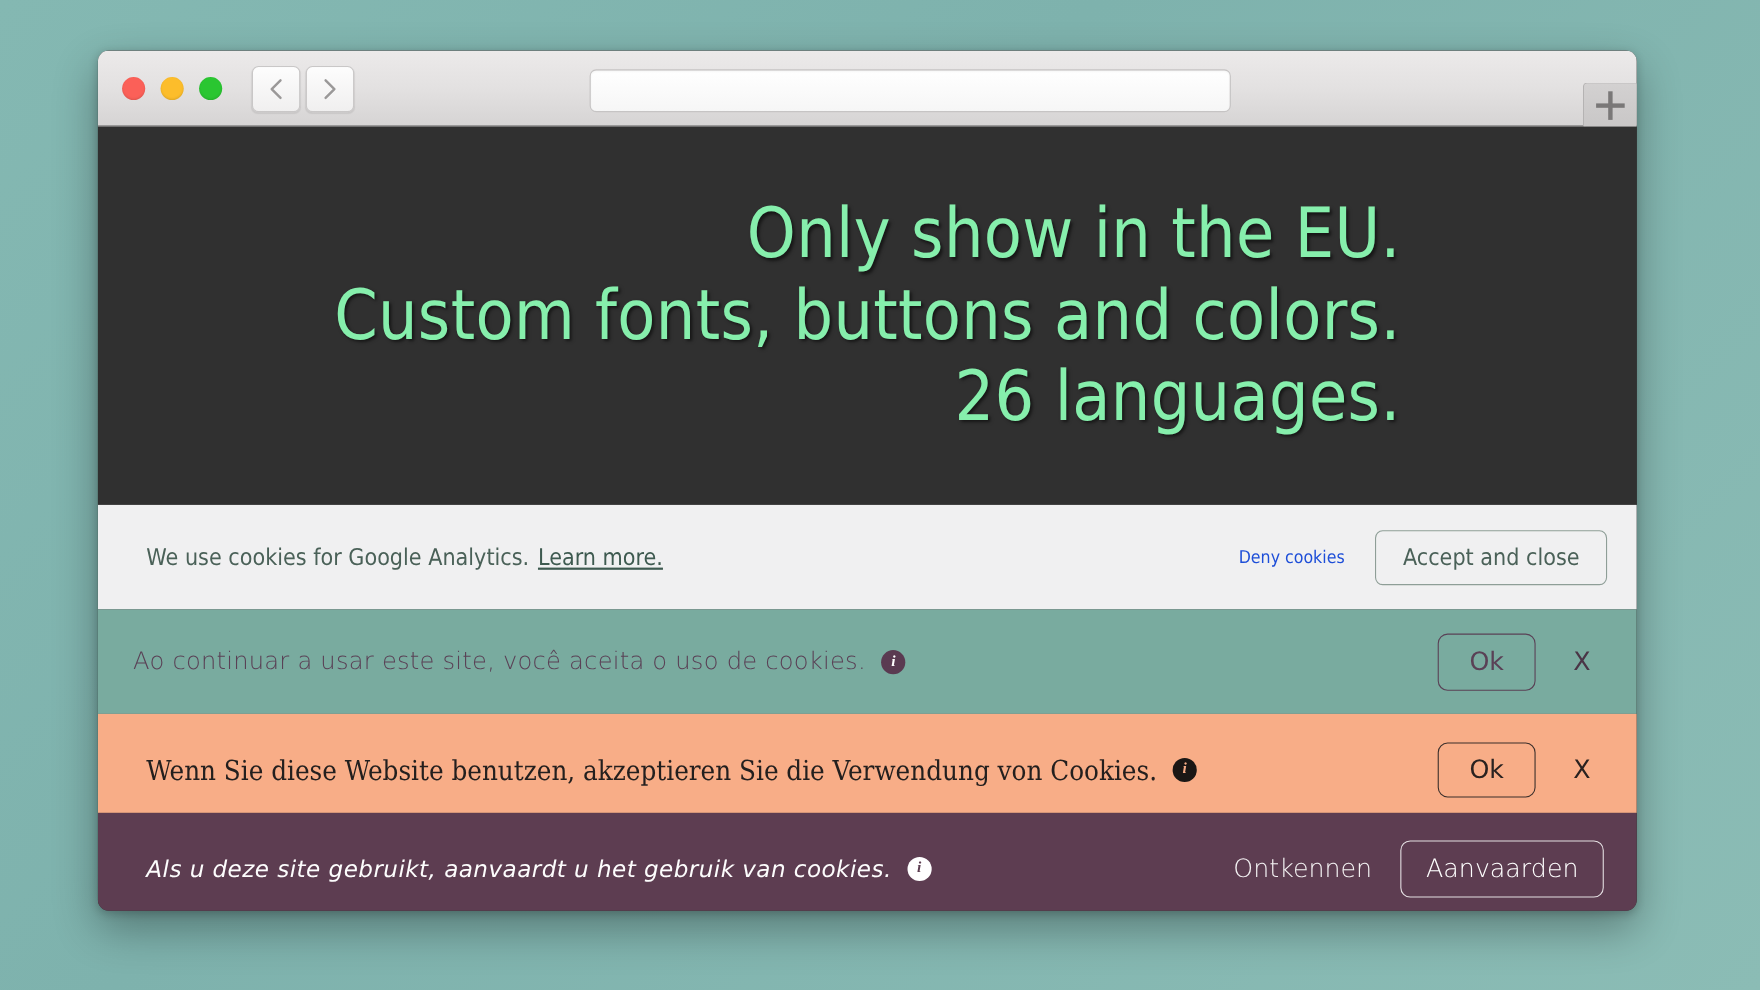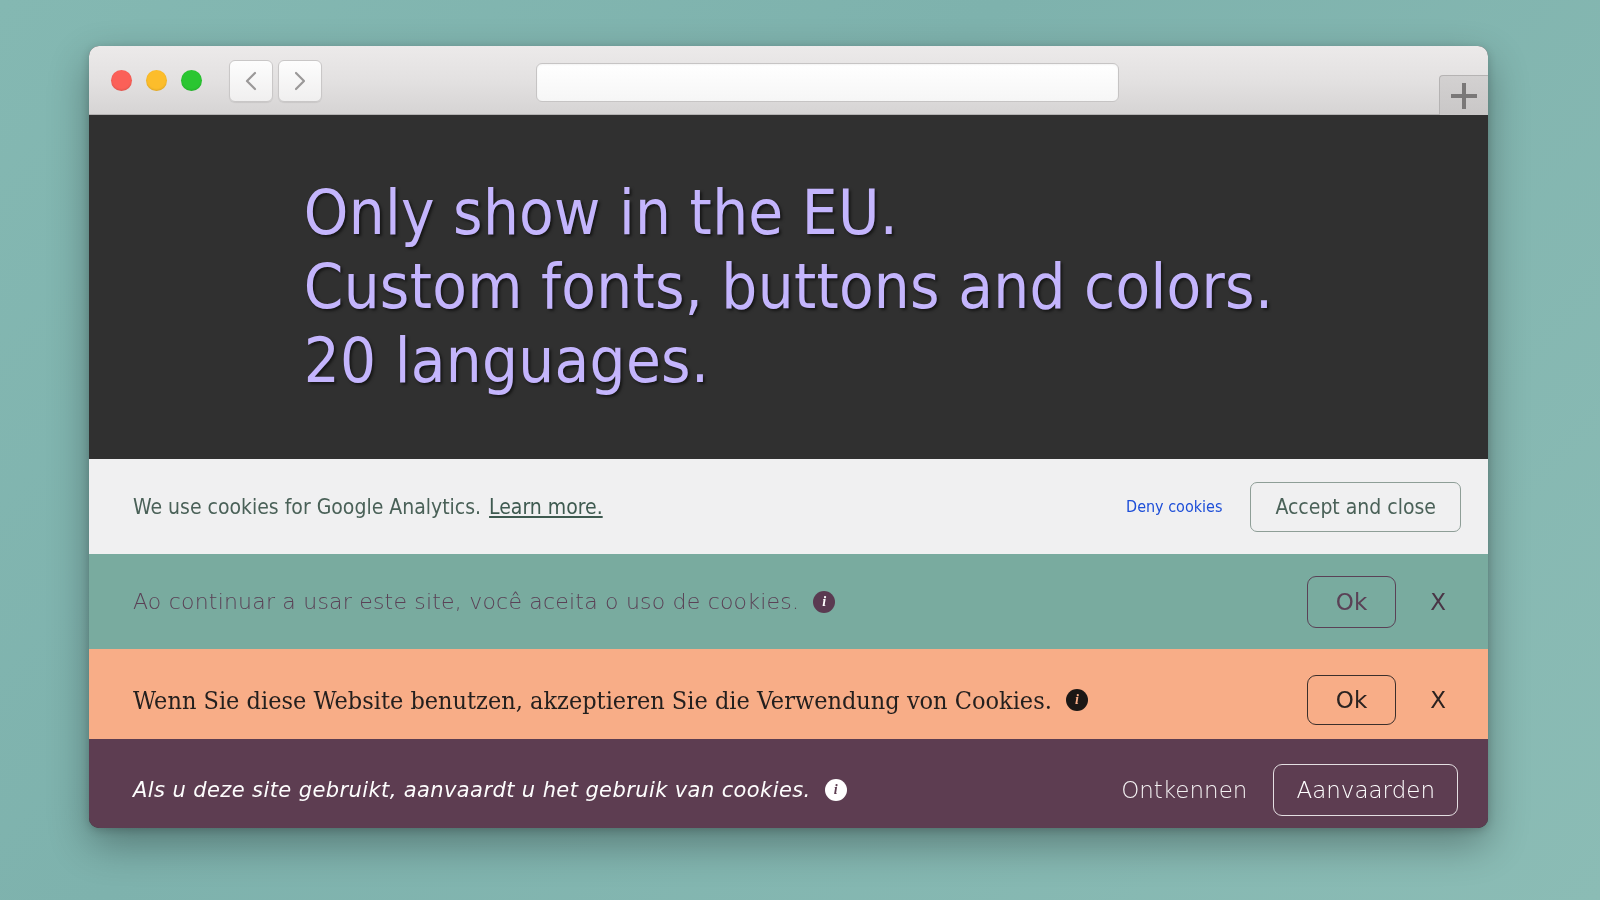--- a/index.html
+++ b/index.html
@@ -120,22 +120,22 @@
     display: flex;
     align-items: center;
     justify-content: center;
   }
   #hero-text {
     font-family: "DejaVu Sans Condensed", "Liberation Sans Narrow", "Liberation Sans", sans-serif;
     font-stretch: condensed;
     font-weight: 300;
     font-size: 63px;
     line-height: 1.18;
-    color: #c4b5fd;
-    text-align: left;
+    color: #86efac;
+    text-align: right;
     text-shadow: 2px 2px 3px rgba(0,0,0,0.55);
     letter-spacing: 0.3px;
   }
 
   
   .banner {
     display: flex;
     align-items: center;
     width: 100%;
   }
@@ -205,21 +205,21 @@
     border-radius: 7px;
     padding: 12px 24px;
     cursor: pointer;
     white-space: nowrap;
   }
 
   
   #banner-pt {
     background: #79ab9f;
     height: 95px;
-    padding: 0 30px 0 32px;
+    padding: 0 30px 0 20px;
   }
   #banner-pt .msg {
     font-size: 22px;
     color: #5a4156;
     font-family: "DejaVu Sans", sans-serif;
     font-weight: 300;
     letter-spacing: .2px;
   }
   #banner-pt .info-icon { background: #5a3a51; color: #ffffff; }
   #banner-pt .ok-btn {
@@ -347,21 +347,21 @@
 
     <div id="new-tab-button">
       <span class="plus"></span>
     </div>
   </div>
 
   <div id="hero">
     <div id="hero-text">
       <div>Only show in the EU.</div>
       <div>Custom fonts, buttons and colors.</div>
-      <div>20 languages.</div>
+      <div>26 languages.</div>
     </div>
   </div>
 
   <div id="banner-analytics" class="banner">
     <div class="banner-text">
       <span class="msg">We use cookies for Google Analytics.</span>
       <span class="msg learn-more">Learn more.</span>
     </div>
     <div class="banner-actions">
       <span id="deny-cookies-link">Deny cookies</span>

